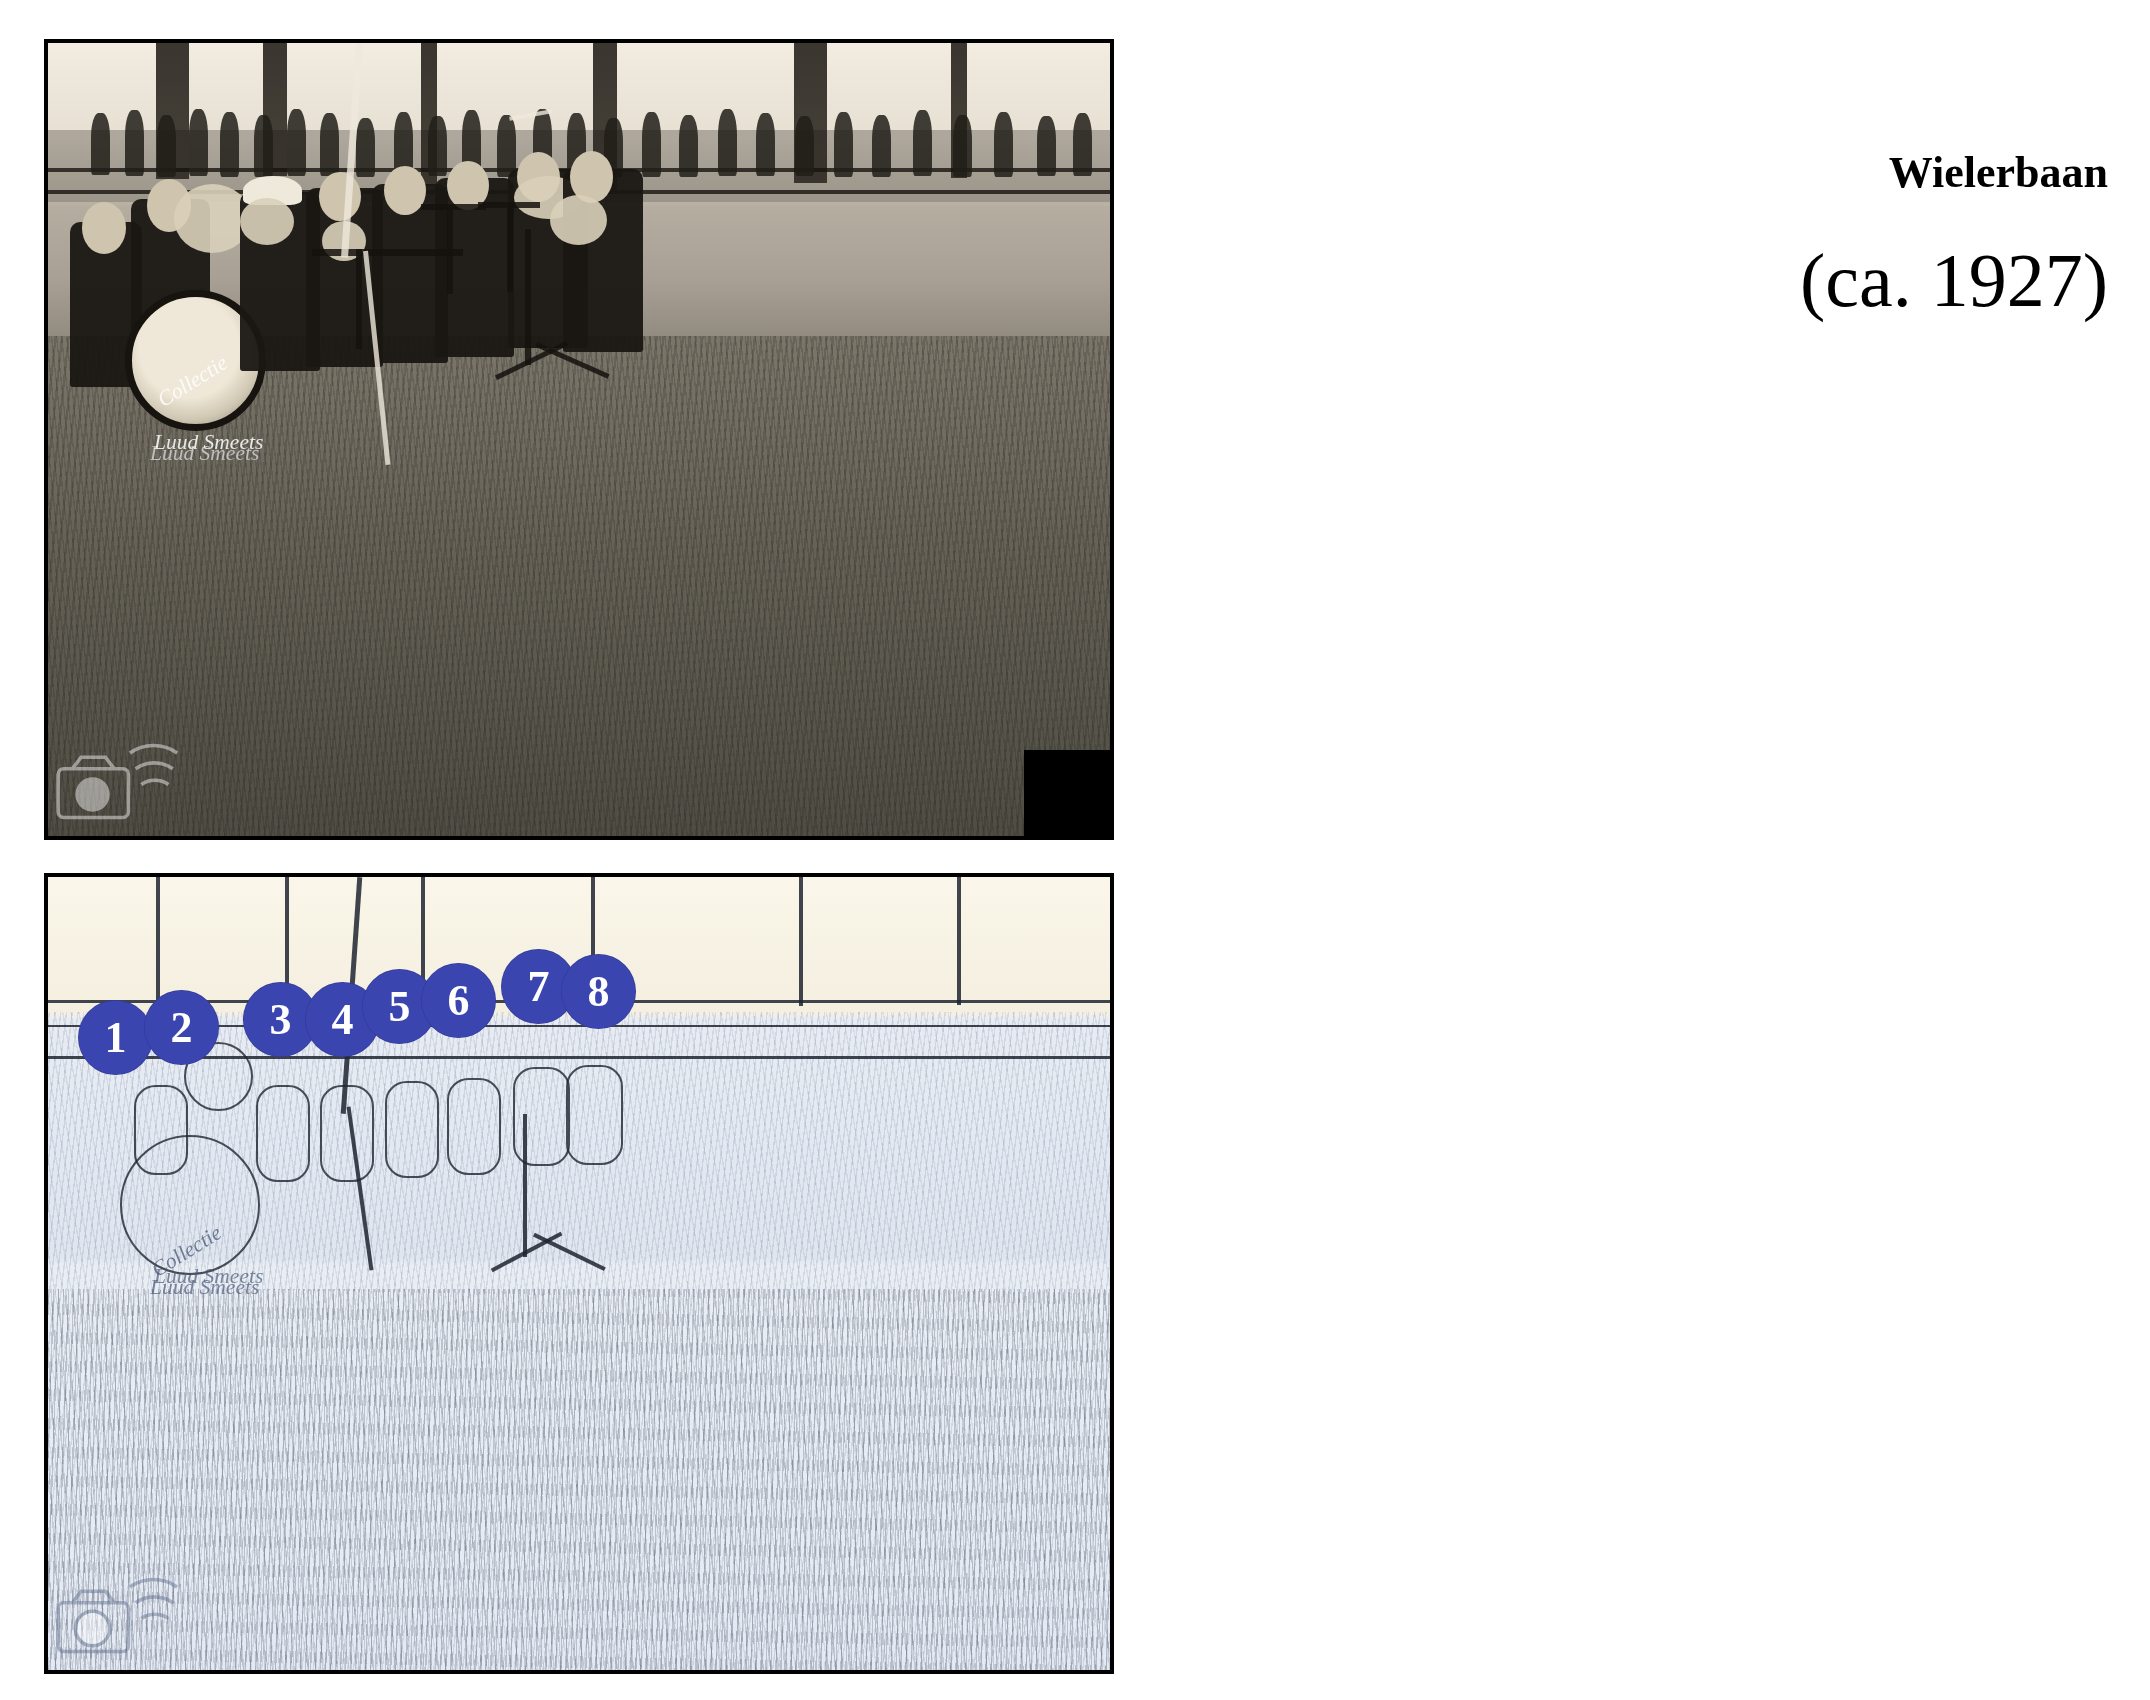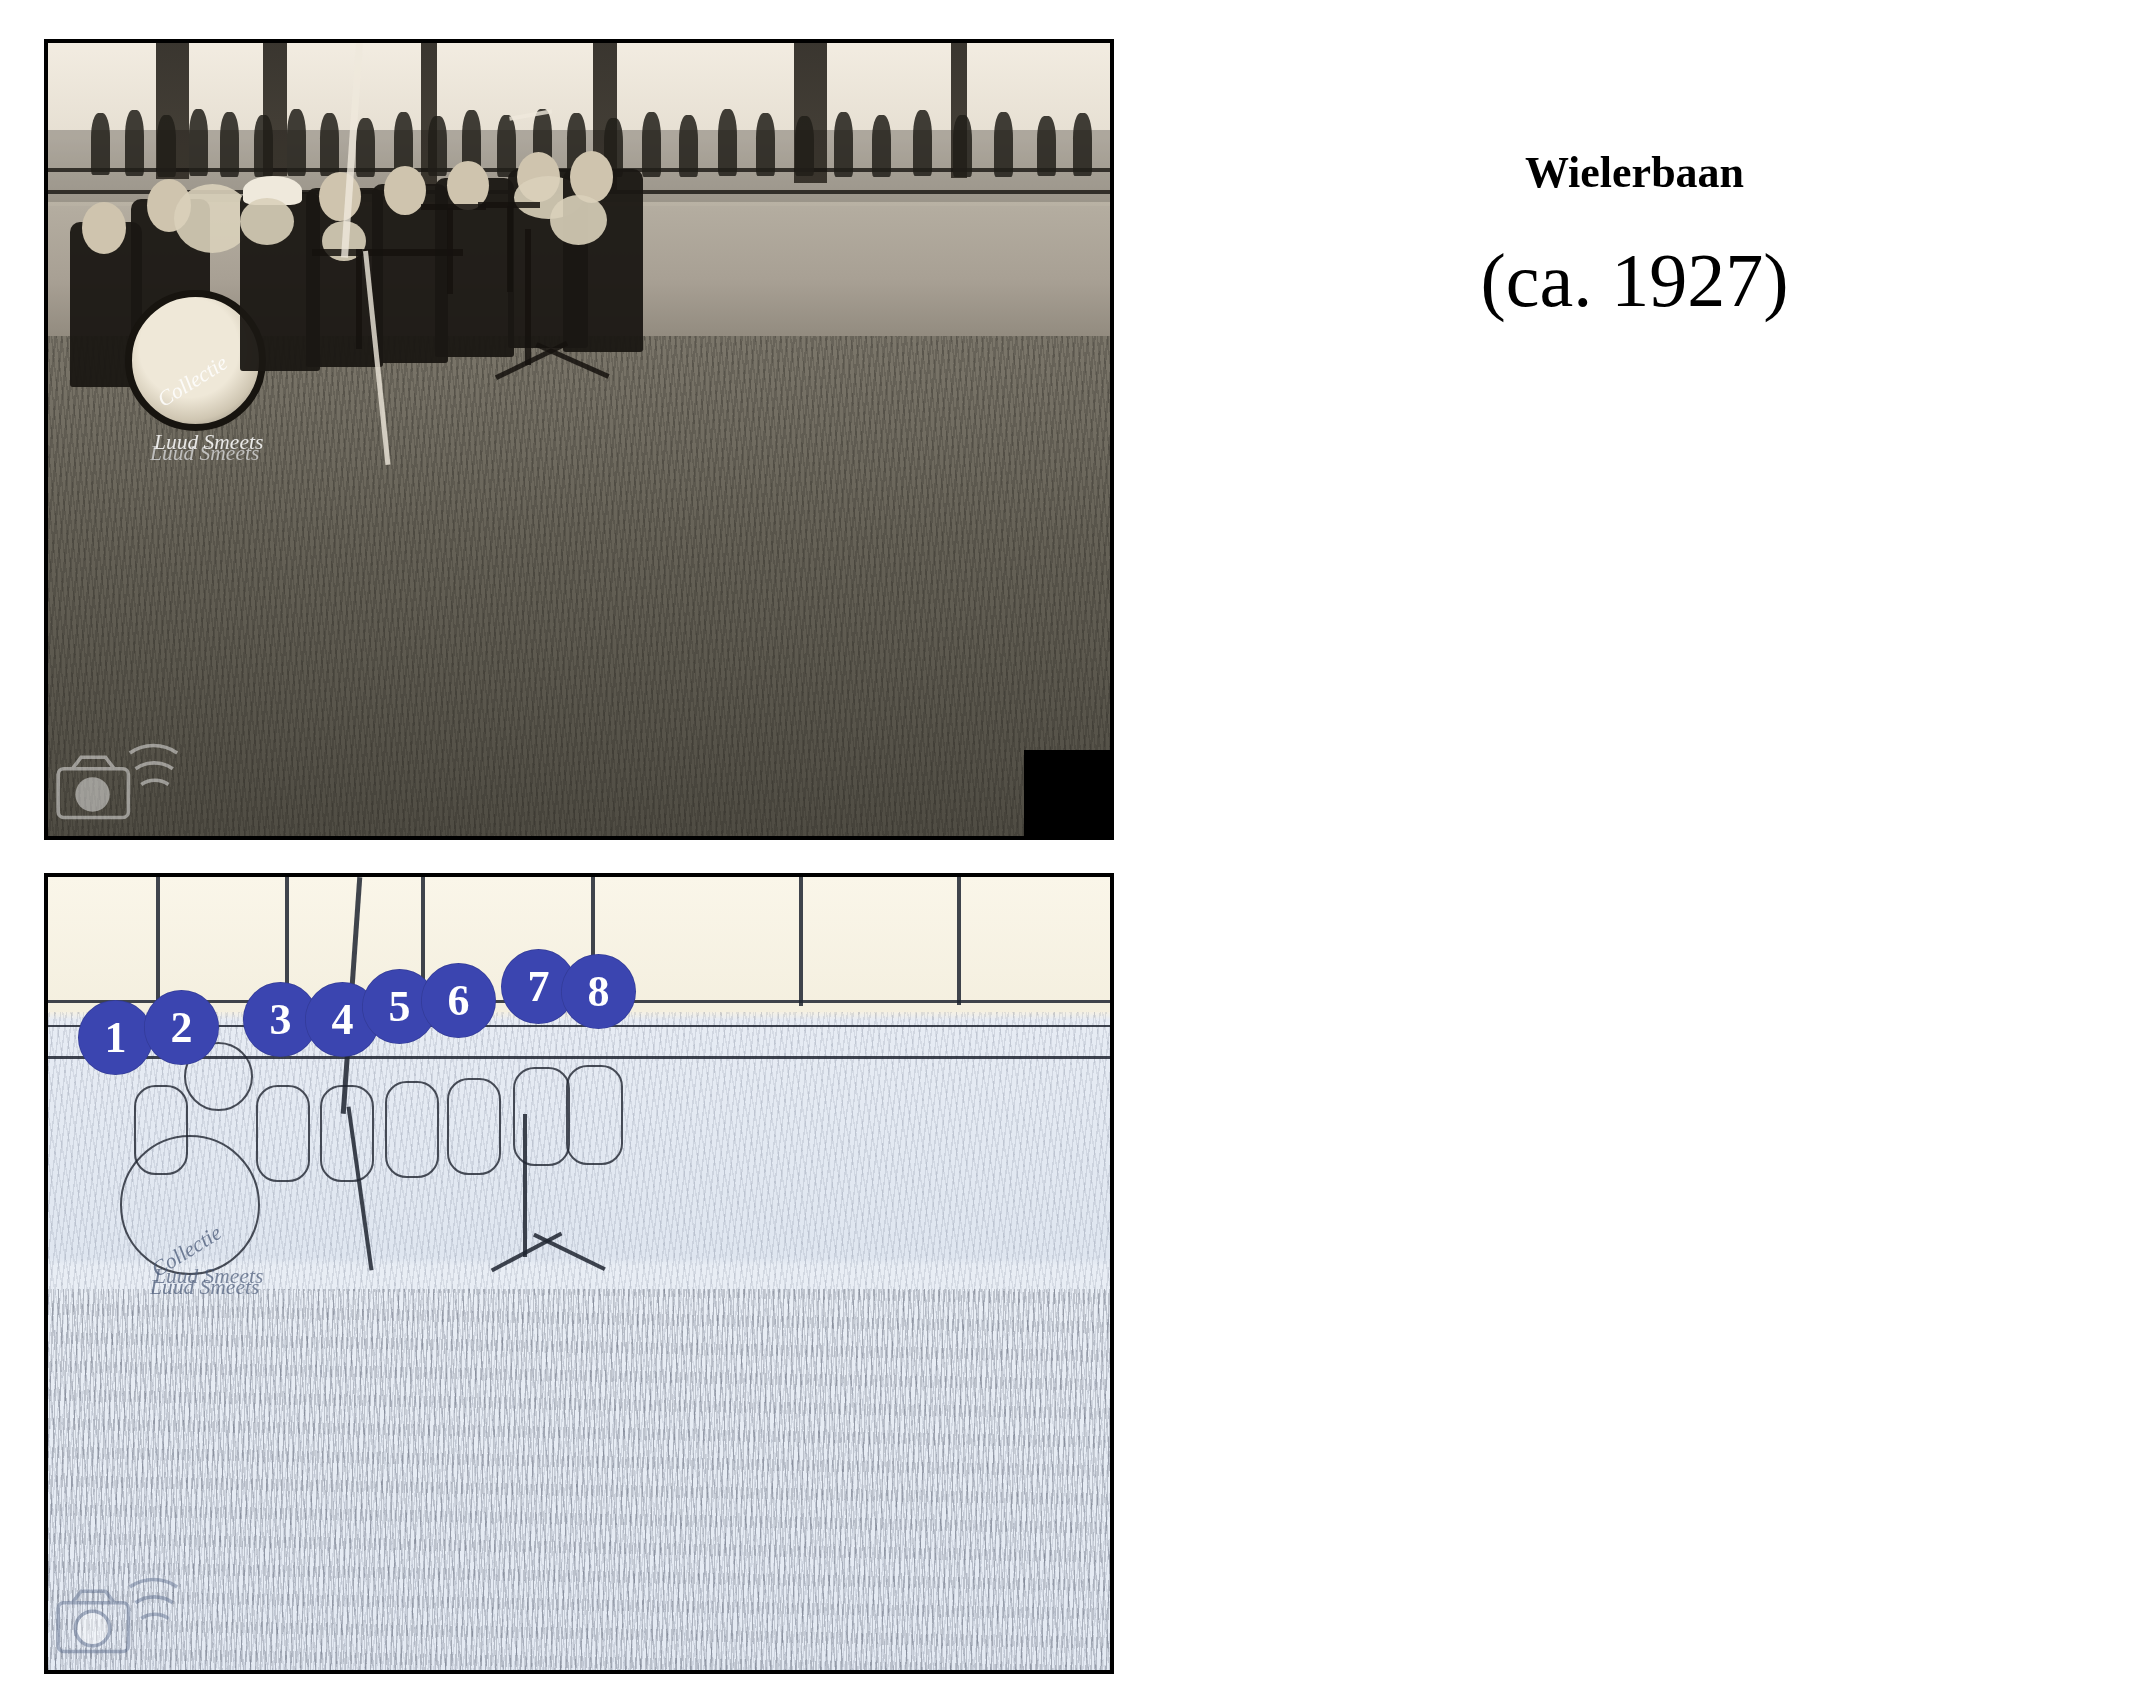--- a/index.html
+++ b/index.html
@@ -256,29 +256,29 @@
     letter-spacing: 0.7px;
     text-decoration: underline;
     text-decoration-thickness: 5.7px;
     text-underline-offset: 10px;
     line-height: 1.05;
   }
   .subtitle {
     position: absolute;
     top: 147px;
     left: 0; right: 43px;
-    text-align: center;
+    text-align: right;
     font-size: 44px;
     font-weight: 700;
   }
   .year {
     position: absolute;
     top: 237px;
     left: 0; right: 43px;
-    text-align: center;
+    text-align: right;
     font-size: 76px;
     font-weight: 400;
   }
 
   .notes {
     position: absolute;
     left: 1147px;
     right: 29px;
     top: 1312px;
     text-align: center;

